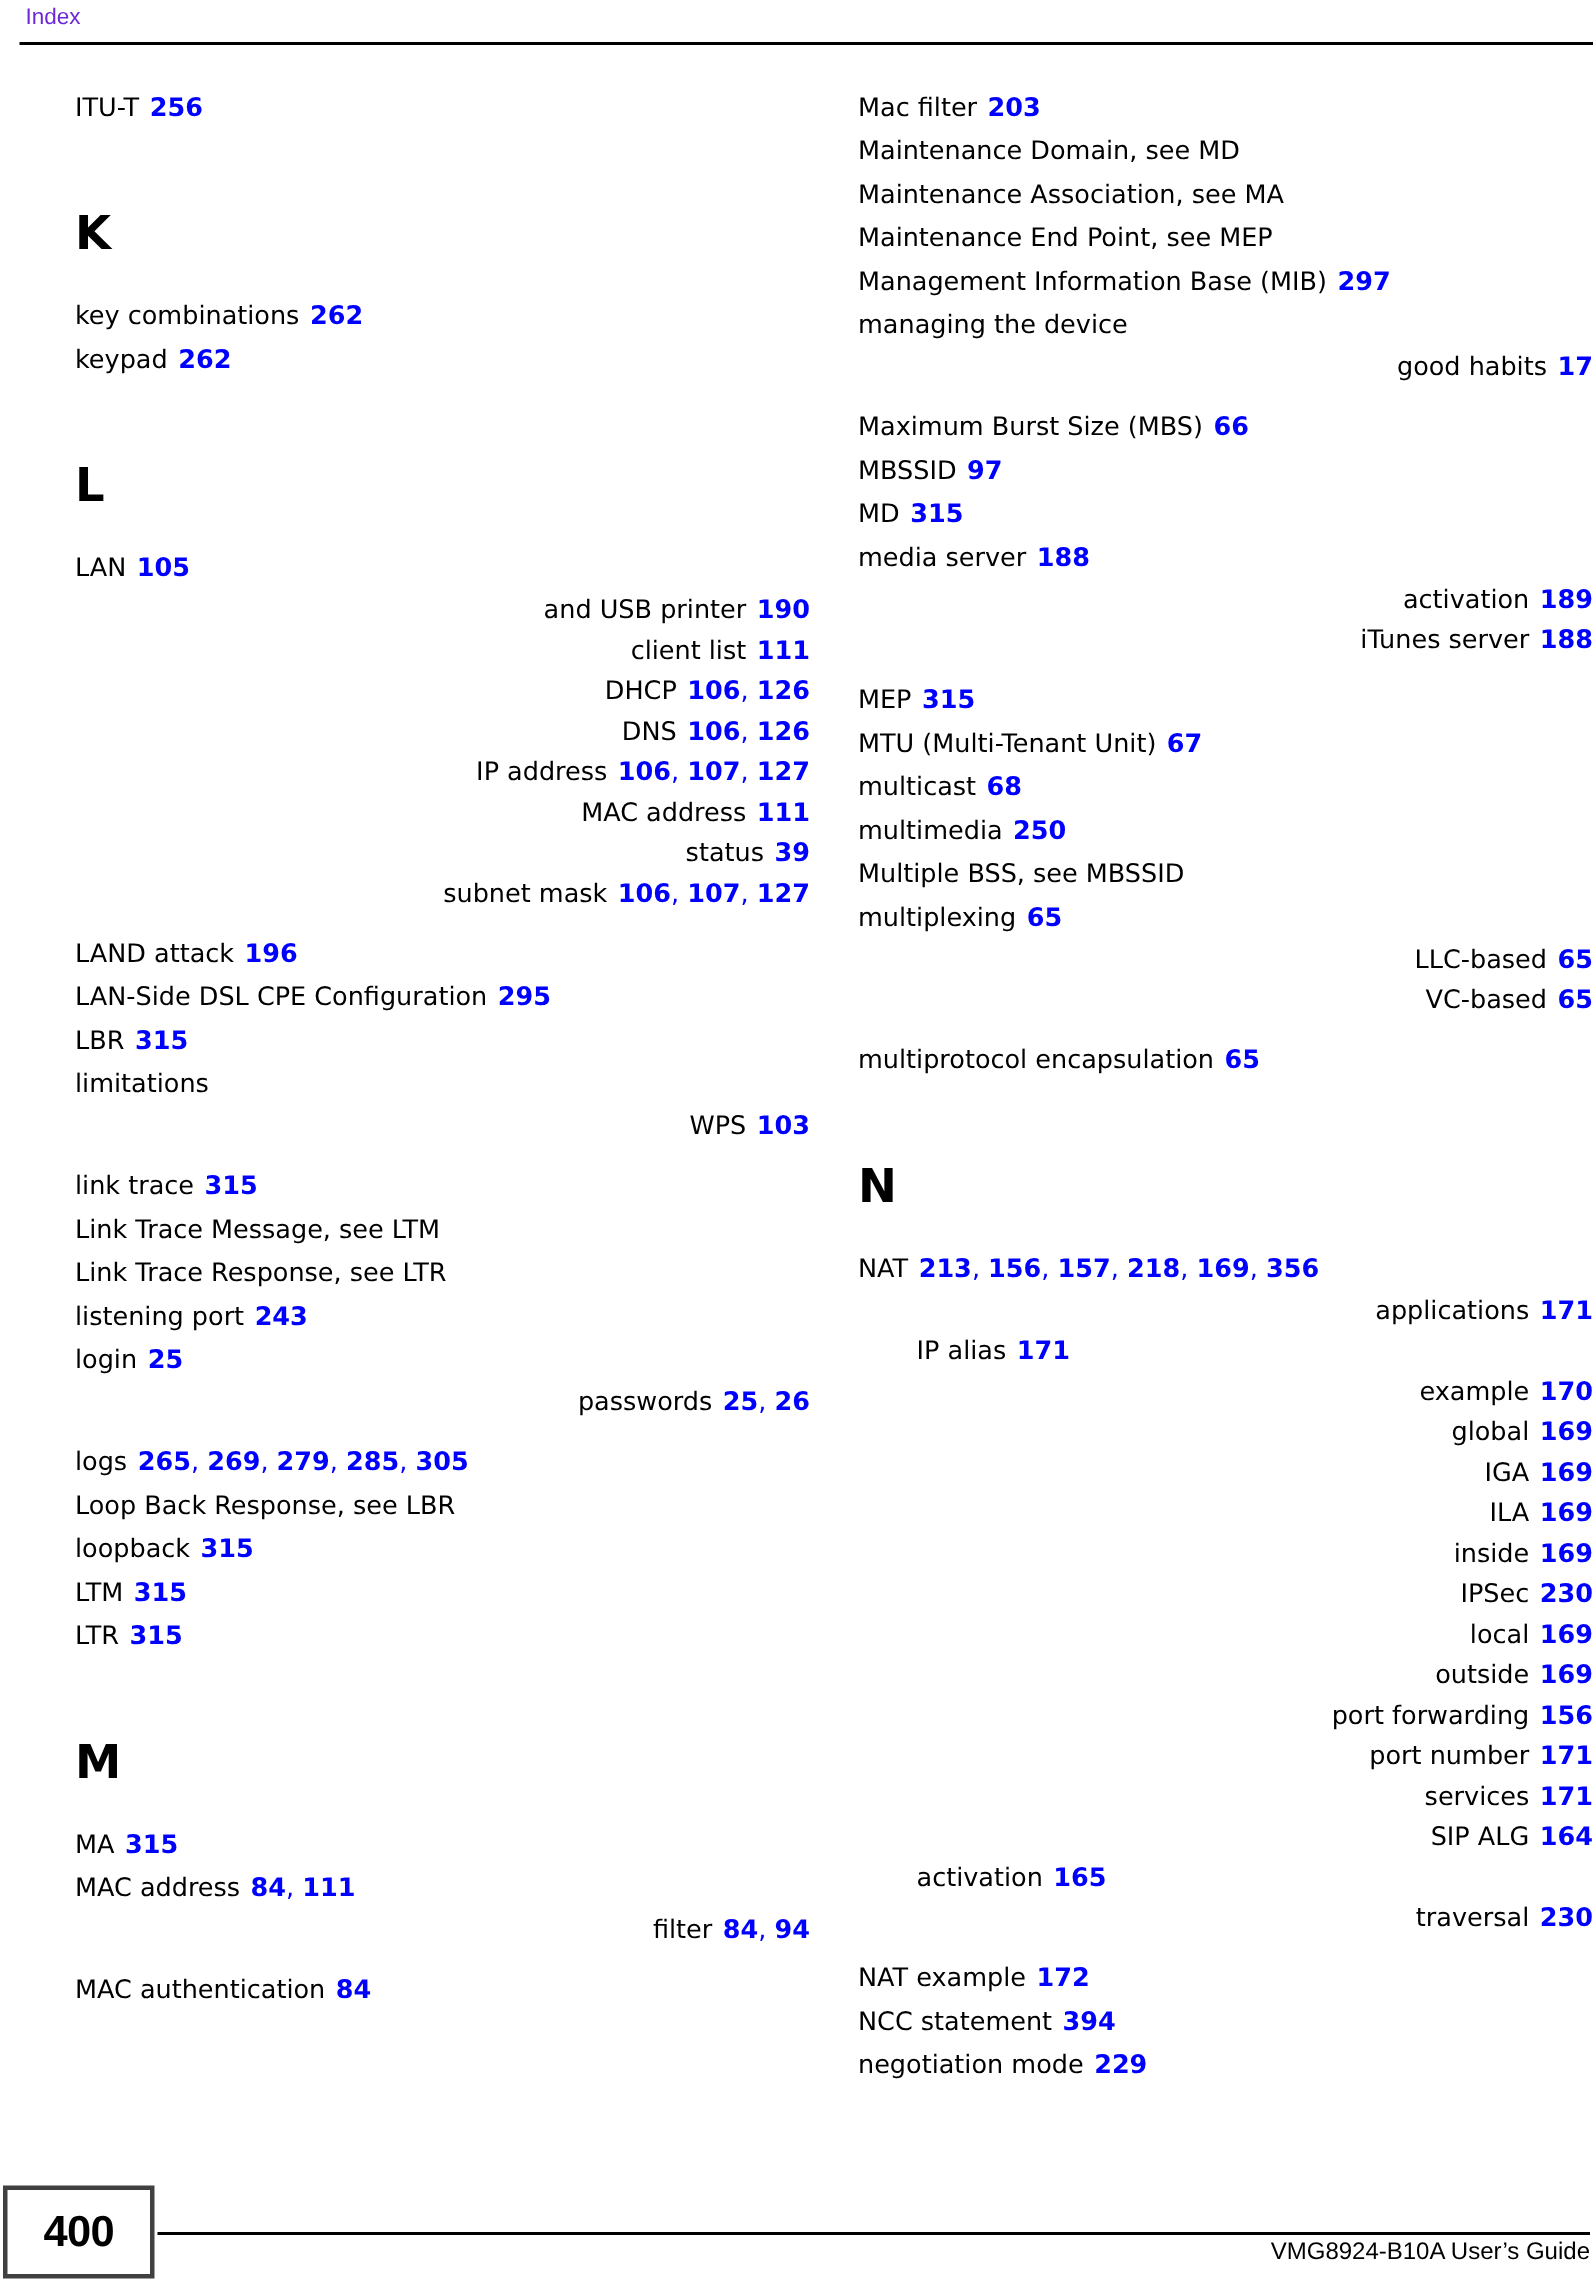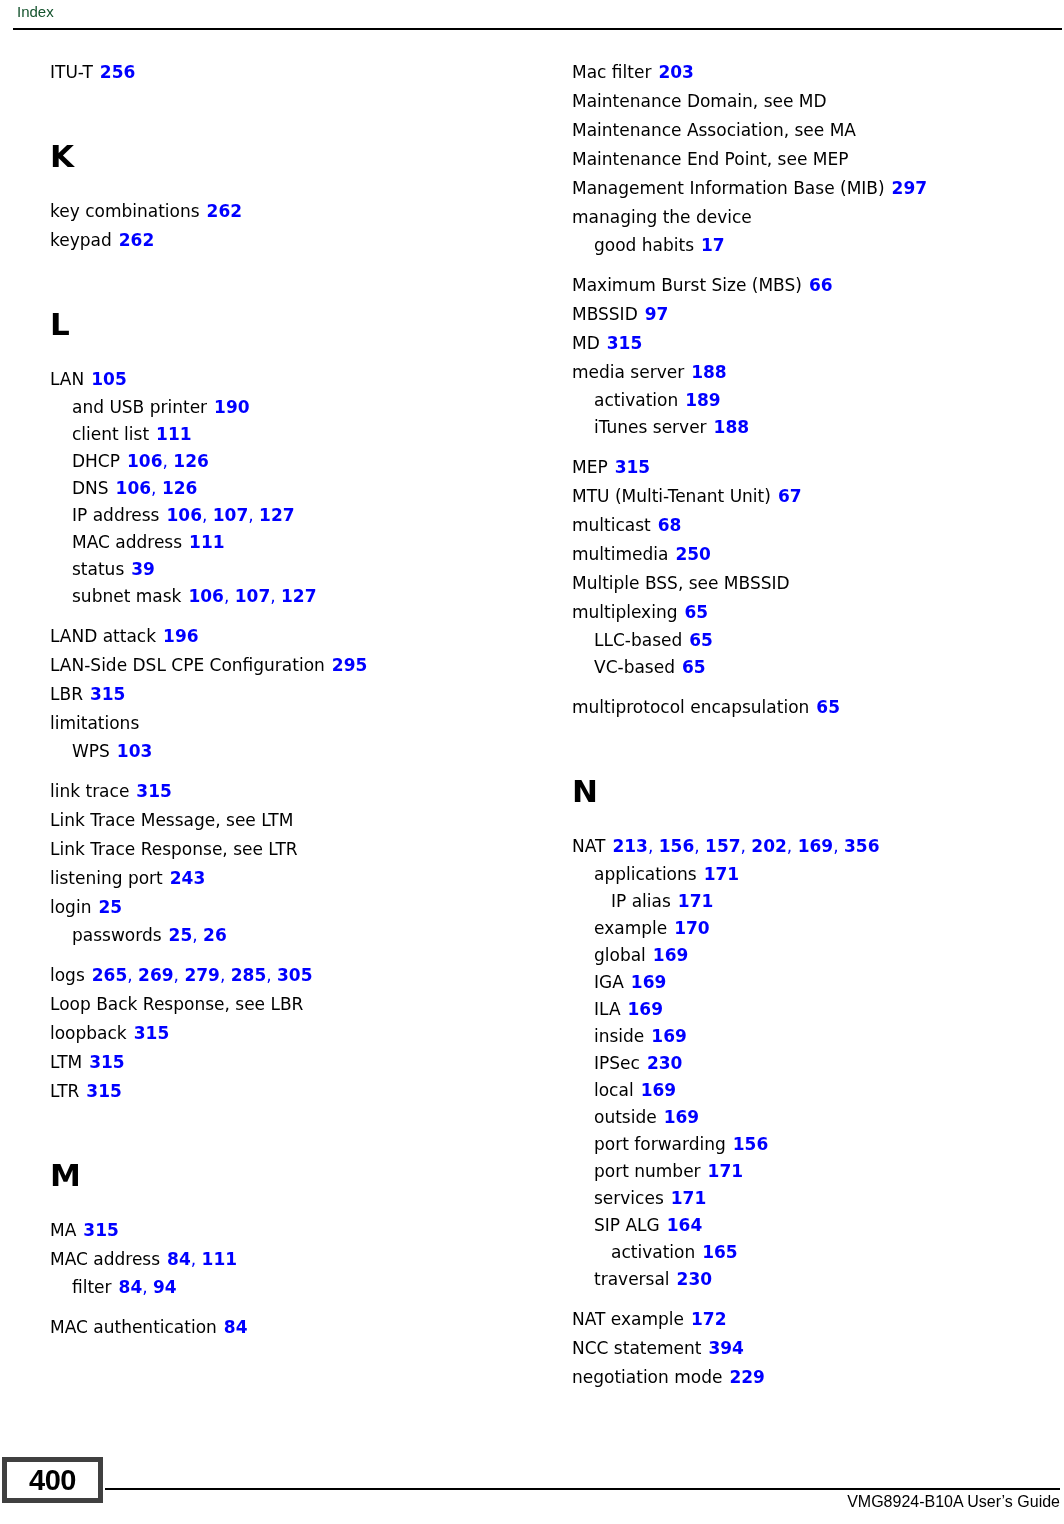--- a/index.html
+++ b/index.html
@@ -24,21 +24,21 @@
     width: 1064px;
     height: 34px;
   }
   .page-header .header-title {
     position: absolute;
     left: 17px;
     top: 3px;
     font-family: "Liberation Sans", sans-serif;
     font-size: 15px;
     line-height: 18px;
-    color: #14532d;
+    color: #6d28d9;
     white-space: nowrap;
   }
   .page-header .header-rule {
     position: absolute;
     left: 13px;
     top: 28px;
     width: 1049px;
     height: 0;
     border-top: 2px solid #000;
   }
@@ -71,21 +71,21 @@
 
   
   .entry {
     font-family: "DejaVu Sans", sans-serif;
     font-size: 17px;
     line-height: 29px;
     color: #000;
     white-space: nowrap;
   }
   .entry.lvl0 { padding-left: 0px;  }
-  .entry.lvl1 { padding-left: 22px; line-height: 27px; }
+  .entry.lvl1 { padding-left: 22px; line-height: 27px; text-align: right; }
   .entry.lvl2 { padding-left: 39px; line-height: 27px; }
 
   
   .entry.lvl1 + .entry.lvl0,
   .entry.lvl2 + .entry.lvl0 { margin-top: 12px; }
 
   .entry .term { color: #000; }
   .entry .refs { margin-left: 7px; }
   .entry .pg {
     color: #0000ff;
@@ -106,22 +106,22 @@
     left: 0;
     top: 1448px;
     width: 1064px;
     height: 76px;
   }
   .footer-pagebox {
     position: absolute;
     left: 2px;
     top: 9px;
     width: 101px;
-    height: 46px;
-    border: 5px solid #404040;
+    height: 62px;
+    border: 3px solid #404040;
     box-sizing: border-box;
     display: flex;
     align-items: center;
     justify-content: center;
   }
   .footer-pagebox .page-number {
     font-family: "Liberation Sans", sans-serif;
     font-weight: bold;
     font-size: 29px;
     line-height: 30px;
@@ -219,21 +219,21 @@
       <div class="entry lvl0"><span class="term">multicast</span><span class="refs"><span class="pg">68</span></span></div>
       <div class="entry lvl0"><span class="term">multimedia</span><span class="refs"><span class="pg">250</span></span></div>
       <div class="entry lvl0"><span class="term">Multiple BSS, see MBSSID</span></div>
       <div class="entry lvl0"><span class="term">multiplexing</span><span class="refs"><span class="pg">65</span></span></div>
       <div class="entry lvl1"><span class="term">LLC-based</span><span class="refs"><span class="pg">65</span></span></div>
       <div class="entry lvl1"><span class="term">VC-based</span><span class="refs"><span class="pg">65</span></span></div>
       <div class="entry lvl0"><span class="term">multiprotocol encapsulation</span><span class="refs"><span class="pg">65</span></span></div>
       <div class="gap-before-letter"></div>
       <div class="letter-heading">N</div>
       <div class="gap-after-letter"></div>
-      <div class="entry lvl0"><span class="term">NAT</span><span class="refs"><span class="pg">213</span><span class="sep">, </span><span class="pg">156</span><span class="sep">, </span><span class="pg">157</span><span class="sep">, </span><span class="pg">202</span><span class="sep">, </span><span class="pg">169</span><span class="sep">, </span><span class="pg">356</span></span></div>
+      <div class="entry lvl0"><span class="term">NAT</span><span class="refs"><span class="pg">213</span><span class="sep">, </span><span class="pg">156</span><span class="sep">, </span><span class="pg">157</span><span class="sep">, </span><span class="pg">218</span><span class="sep">, </span><span class="pg">169</span><span class="sep">, </span><span class="pg">356</span></span></div>
       <div class="entry lvl1"><span class="term">applications</span><span class="refs"><span class="pg">171</span></span></div>
       <div class="entry lvl2"><span class="term">IP alias</span><span class="refs"><span class="pg">171</span></span></div>
       <div class="entry lvl1"><span class="term">example</span><span class="refs"><span class="pg">170</span></span></div>
       <div class="entry lvl1"><span class="term">global</span><span class="refs"><span class="pg">169</span></span></div>
       <div class="entry lvl1"><span class="term">IGA</span><span class="refs"><span class="pg">169</span></span></div>
       <div class="entry lvl1"><span class="term">ILA</span><span class="refs"><span class="pg">169</span></span></div>
       <div class="entry lvl1"><span class="term">inside</span><span class="refs"><span class="pg">169</span></span></div>
       <div class="entry lvl1"><span class="term">IPSec</span><span class="refs"><span class="pg">230</span></span></div>
       <div class="entry lvl1"><span class="term">local</span><span class="refs"><span class="pg">169</span></span></div>
       <div class="entry lvl1"><span class="term">outside</span><span class="refs"><span class="pg">169</span></span></div>

